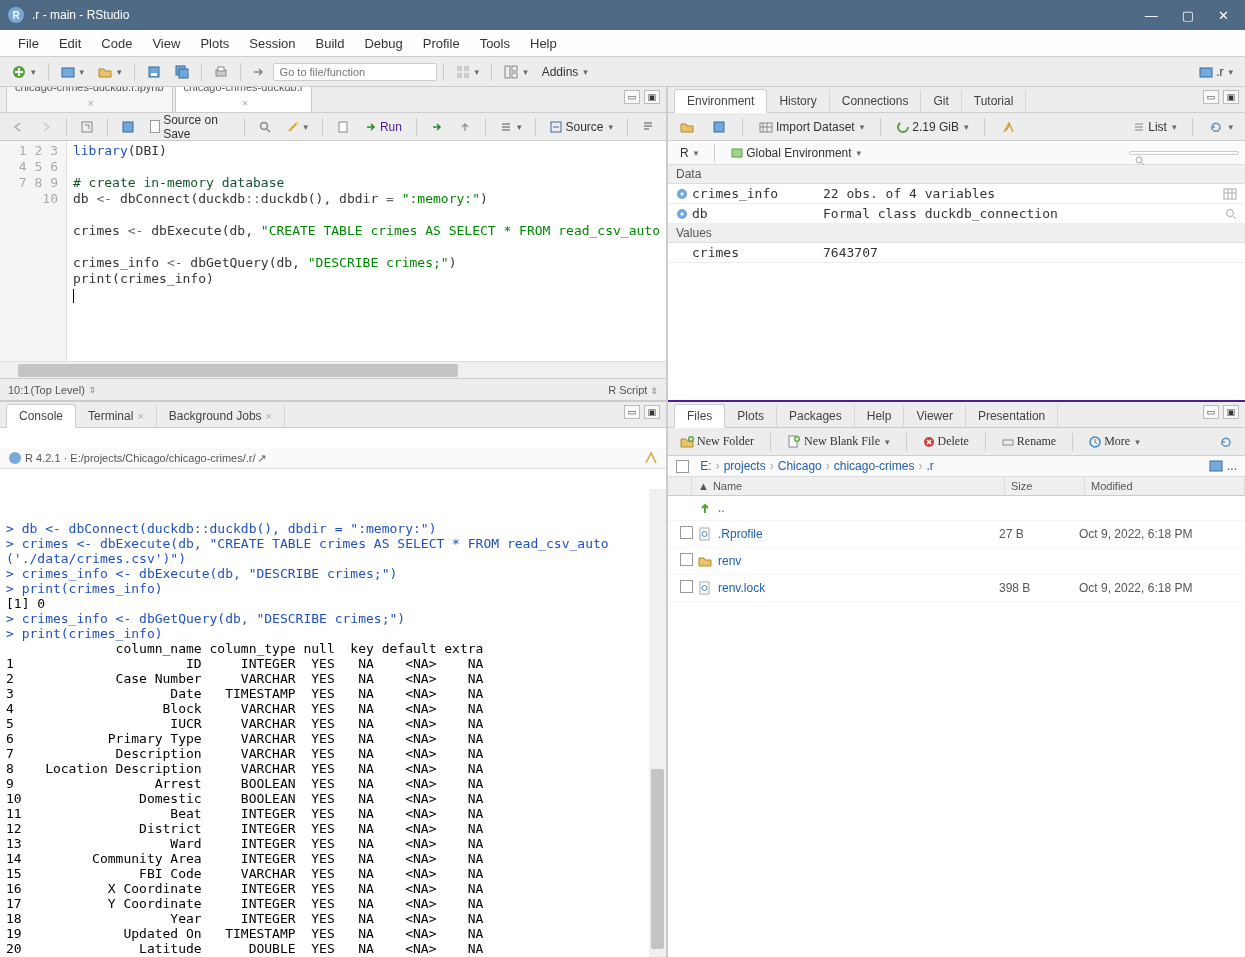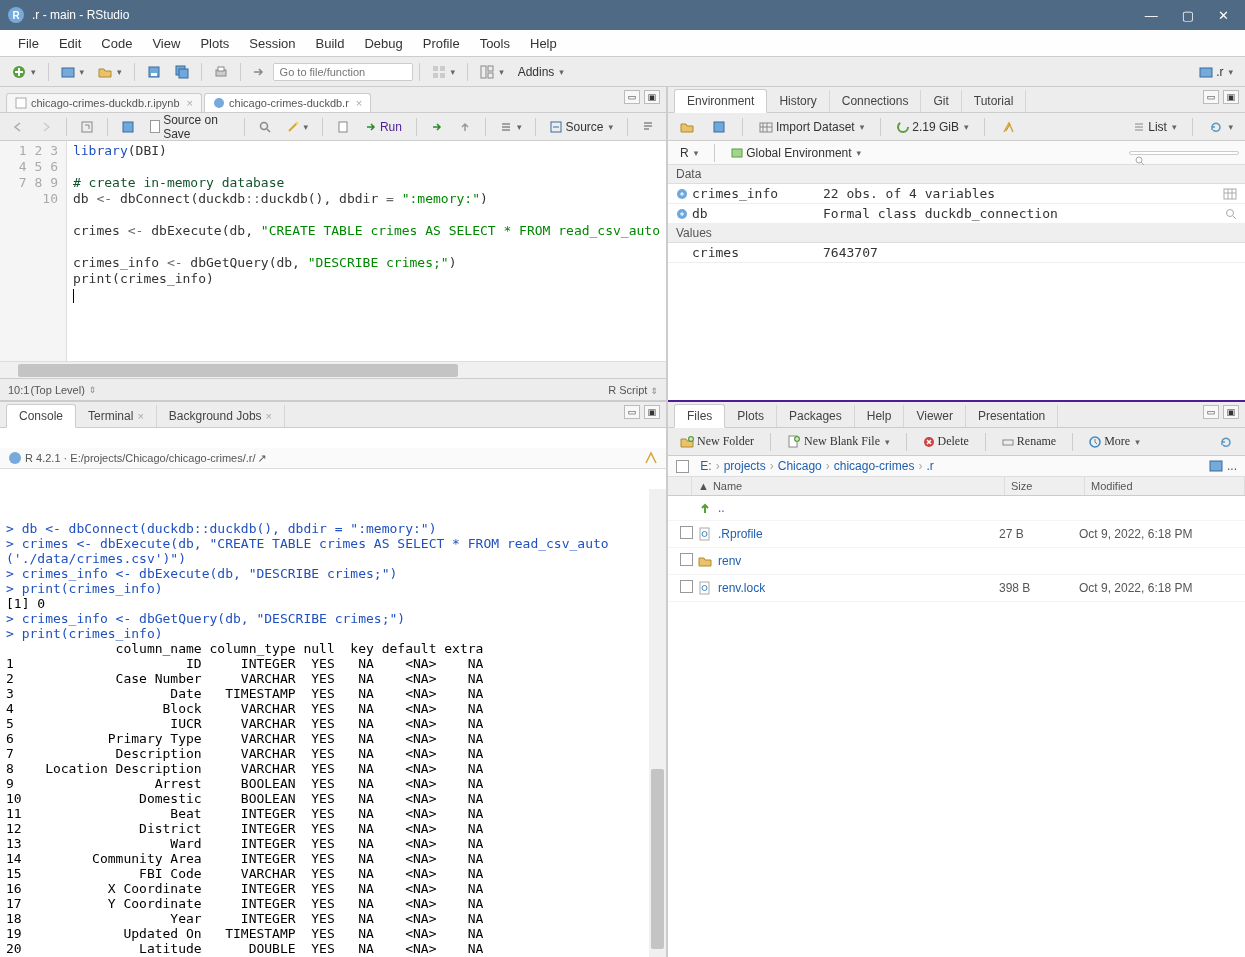--- a/index.html
+++ b/index.html
@@ -10,34 +10,34 @@
 .titlebar .title { flex: 1; font-size: 12px; }
 .titlebar .winbtns { display: flex; gap: 24px; padding-right:8px;}
 .titlebar .winbtn { color: #fff; font-size: 13px; cursor: pointer; }
 
 .menubar { background: #fefefe; border-bottom: 1px solid #ccc; height: 27px; display: flex; align-items: center; padding: 0 8px; }
 .menubar .menu { padding: 4px 10px; cursor: pointer; font-size: 13px;}
 
 .toolbar { background: #ededed; border-bottom: 1px solid #ccc; height: 30px; display: flex; align-items: center; padding: 0 6px; gap: 2px; }
 .tb-btn { padding: 3px 6px; cursor: pointer; display: inline-flex; align-items: center; gap: 3px; border-radius:2px; font-size:12px;}
 .tb-sep { width: 1px; height: 18px; background: #ccc; margin: 0 4px; }
-.goto-input { border: 1px solid #ccc; padding: 2px 6px; font-size: 11px; width: 140px; color: #888; background:#fff;border-radius:2px;}
+.goto-input { border: 1px solid #ccc; padding: 2px 6px; font-size: 11px; width: 164px; color: #888; background:#fff;border-radius:2px;}
 
 .main { display: flex; height: calc(957px - 30px - 27px - 30px); }
 .left-col { width: 668px; display: flex; flex-direction: column; border-right: 2px solid #ccc;}
 .right-col { flex: 1; display: flex; flex-direction: column; }
 
 .pane { display: flex; flex-direction: column; overflow: hidden; background: #fff; }
 .pane-top-left { height: 315px; border-bottom: 2px solid #ccc;}
 .pane-bottom-left { flex: 1; gap: 20px; }
 .pane-top-right { height: 315px; border-bottom: 2px solid #4c1d95;}
 .pane-bottom-right { flex: 1; }
 
 .tabstrip { background: #ededed; border-bottom: 1px solid #ccc; height: 26px; display: flex; align-items: flex-end; padding-left:6px; position:relative;}
-.tab { background: #f6f6f6; border: 1px solid #ccc; border-bottom: none; border-radius: 3px 3px 0 0; padding: 3px 8px; margin-right: 2px; font-size: 11px; display: flex; align-items: center; gap: 4px; cursor: pointer; color:#555;}
+.tab { background: #f6f6f6; border: 1px solid #ccc; border-bottom: none; border-radius: 3px 3px 0 0; padding: 3px 8px; margin-right: 2px; font-size: 11px; display: flex; align-items: center; gap: 4px; cursor: pointer; color:#555;flex-direction:column;}
 .tab.active { background: #fff; font-weight: normal;}
 .tab .close { color: #aaa; font-size: 11px; margin-left: 3px;}
 .tab-ico { width:12px;height:12px;display:inline-block;}
 
 .pane-toolbar { background: #ededed; border-bottom: 1px solid #ccc; height: 28px; display: flex; align-items: center; padding: 0 6px; gap: 4px; font-size:12px;}
 .pane-toolbar .right { margin-left: auto; display:flex; align-items:center; gap:4px;}
 
 .editor { flex: 1; display: flex; overflow: auto; font-family: "Lucida Console","Consolas",monospace; font-size: 13px; line-height: 16px; background: #fff; position:relative;}
 .gutter { background: #f5f5f5; color: #aaa; text-align: right; padding: 2px 8px 2px 4px; border-right: 1px solid #ddd; user-select:none;}
 .code { padding: 2px 6px; white-space: pre; flex:1;}

